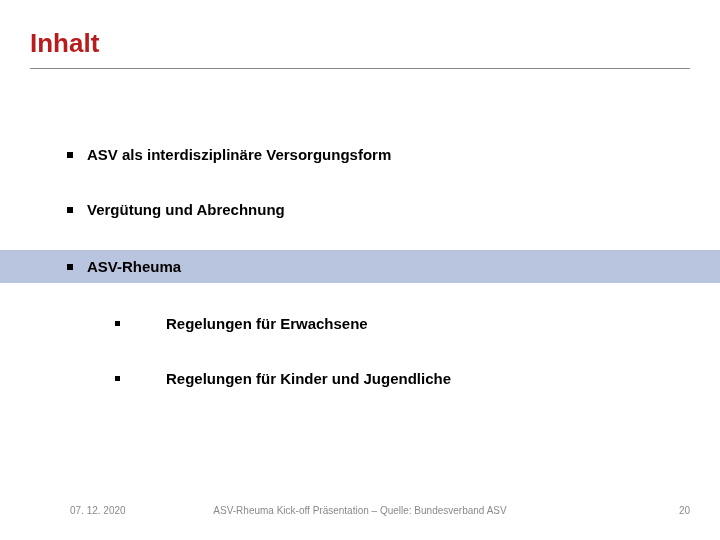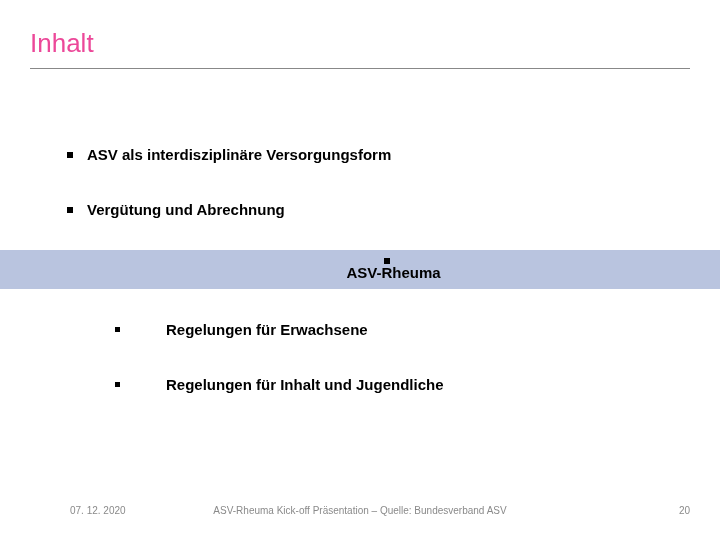--- a/index.html
+++ b/index.html
@@ -19,22 +19,22 @@
     position: relative;
     box-sizing: border-box;
   }
   .title-block {
     position: absolute;
     left: 30px;
     top: 28px;
   }
   .title {
     font-size: 26px;
-    color: #ec4899;
-    font-weight: 400;
+    color: #b91c1c;
+    font-weight: 700;
     margin: 0 0 10px 0;
   }
   .hr {
     position: absolute;
     left: 30px;
     right: 30px;
     top: 68px;
     height: 0;
     border-top: 1px solid #888;
   }
@@ -55,21 +55,20 @@
     gap: 32px;
   }
   .item.highlight {
     background: #b9c4df;
     margin-left: 0;
     margin-right: 0;
     padding-top: 8px;
     padding-bottom: 8px;
     width: 100%;
     box-sizing: border-box;
-    flex-direction: column;
   }
   .bullet {
     width: 6px;
     height: 6px;
     background: #000;
     flex: 0 0 auto;
     margin-right: 14px;
   }
   .bullet.small {
     width: 5px;
@@ -132,21 +131,21 @@
       <span class="label">ASV-Rheuma</span>
     </div>
 
     <div class="item sub">
       <span class="bullet small"></span>
       <span class="label">Regelungen für Erwachsene</span>
     </div>
 
     <div class="item sub">
       <span class="bullet small"></span>
-      <span class="label">Regelungen für Inhalt und Jugendliche</span>
+      <span class="label">Regelungen für Kinder und Jugendliche</span>
     </div>
 
   </div>
 
   <div class="footer">
     <span class="footer-date">07. 12. 2020</span>
     <span class="footer-center">ASV-Rheuma Kick-off Präsentation – Quelle: Bundesverband ASV</span>
     <span class="footer-page">20</span>
   </div>
 

